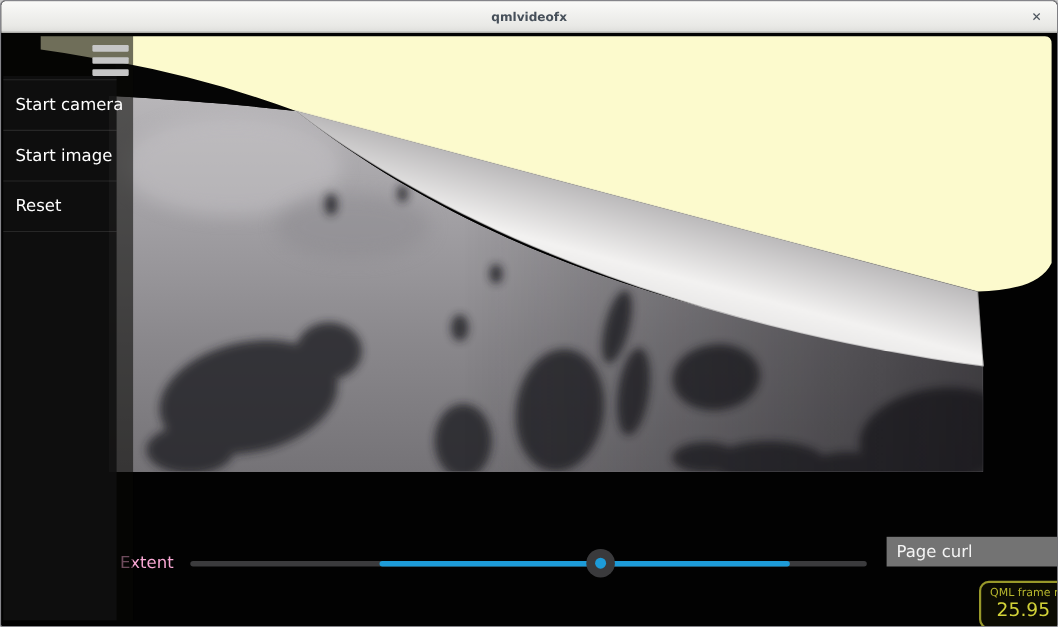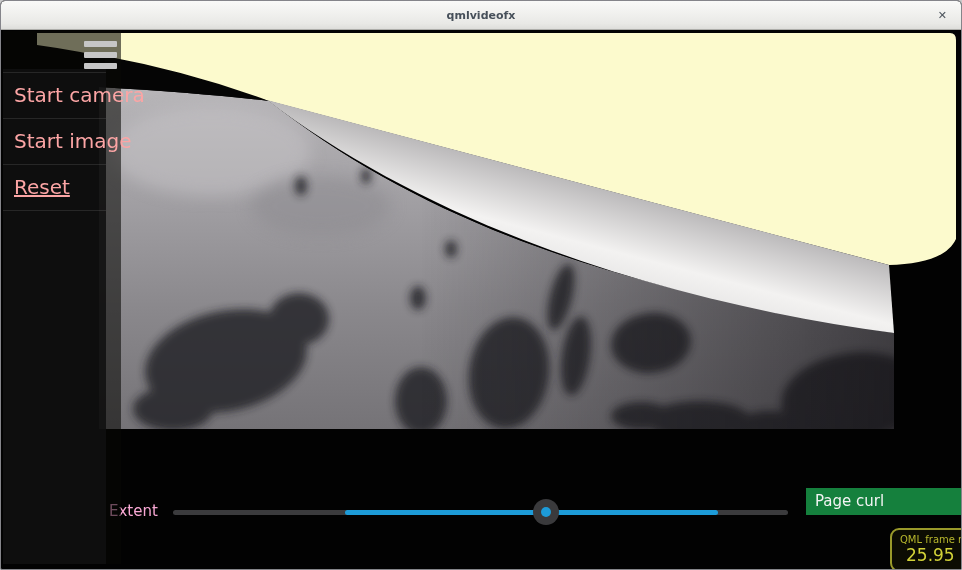--- a/index.html
+++ b/index.html
@@ -14,34 +14,34 @@
   .close-btn{position:absolute;right:10px;top:0;height:28px;display:flex;align-items:center;
              font-size:11px;font-weight:bold;color:#4c545c;cursor:default;padding:0 4px;}
   
   .scene{position:absolute;left:0;top:0;width:962px;height:570px;z-index:0;}
   
   .side-strip{position:absolute;left:2px;top:30px;width:118px;height:533px;z-index:1;
               background:rgba(8,8,6,0.58);}
   .menu-panel{position:absolute;left:2px;top:68px;width:103px;height:495px;z-index:1;
               background:rgba(16,16,16,0.88);}
   .menu-items{position:absolute;left:2px;top:71px;width:103px;z-index:2;}
-  .menu-item{height:45px;line-height:45px;padding-left:11px;font-size:20px;color:#fca5a5;
+  .menu-item{height:45px;line-height:45px;padding-left:11px;font-size:15px;color:#ffffff;
              border-top:1px solid rgba(130,130,130,0.22);white-space:nowrap;cursor:pointer;}
-  .menu-item:last-child{border-bottom:1px solid rgba(130,130,130,0.22);text-decoration:underline;}
+  .menu-item:last-child{border-bottom:1px solid rgba(130,130,130,0.22);}
   .hamburger{position:absolute;left:83px;top:40px;width:33px;height:28px;z-index:2;cursor:pointer;}
   .hamburger .bar{position:absolute;left:0;width:33px;height:6px;background:#c6c6c6;border-radius:1px;}
   .hamburger .b1{top:0}.hamburger .b2{top:11px}.hamburger .b3{top:22px}
   
   .extent-label{position:absolute;left:108px;top:501px;z-index:0;font-size:15px;color:#f9a8d4;}
   .slider{position:absolute;left:172px;top:498px;width:615px;height:26px;z-index:3;cursor:pointer;}
   .slider-track{position:absolute;left:0;top:11px;width:615px;height:5px;background:#3b3b3d;border-radius:3px;}
   .slider-fill{position:absolute;left:0;top:11px;height:5px;background:#1d9bd8;border-radius:3px;}
   .slider-handle{position:absolute;top:0;width:26px;height:26px;border-radius:50%;background:#3a3a3c;}
   .slider-dot{position:absolute;left:8px;top:8px;width:10px;height:10px;border-radius:50%;background:#1d9bd8;}
-  .effect-btn{position:absolute;left:805px;top:487px;width:155px;height:27px;z-index:3;background:#15803d;
+  .effect-btn{position:absolute;left:805px;top:487px;width:155px;height:27px;z-index:3;background:#737373;
               color:#f4f4f4;font-size:15px;line-height:27px;padding-left:9px;box-sizing:border-box;
               white-space:nowrap;overflow:hidden;cursor:pointer;}
   .fps-panel{position:absolute;left:889px;top:527px;width:86px;height:44px;z-index:3;box-sizing:border-box;
              background:#0c0c03;border:2px solid #99992a;border-radius:9px;padding:4px 0 0 8px;overflow:hidden;}
   .fps-label{font-size:10px;color:#b6b62d;white-space:nowrap;}
   .fps-value{font-size:17px;color:#d2d238;margin-left:6px;white-space:nowrap;}
 </style>
 </head>
 <body>
 

